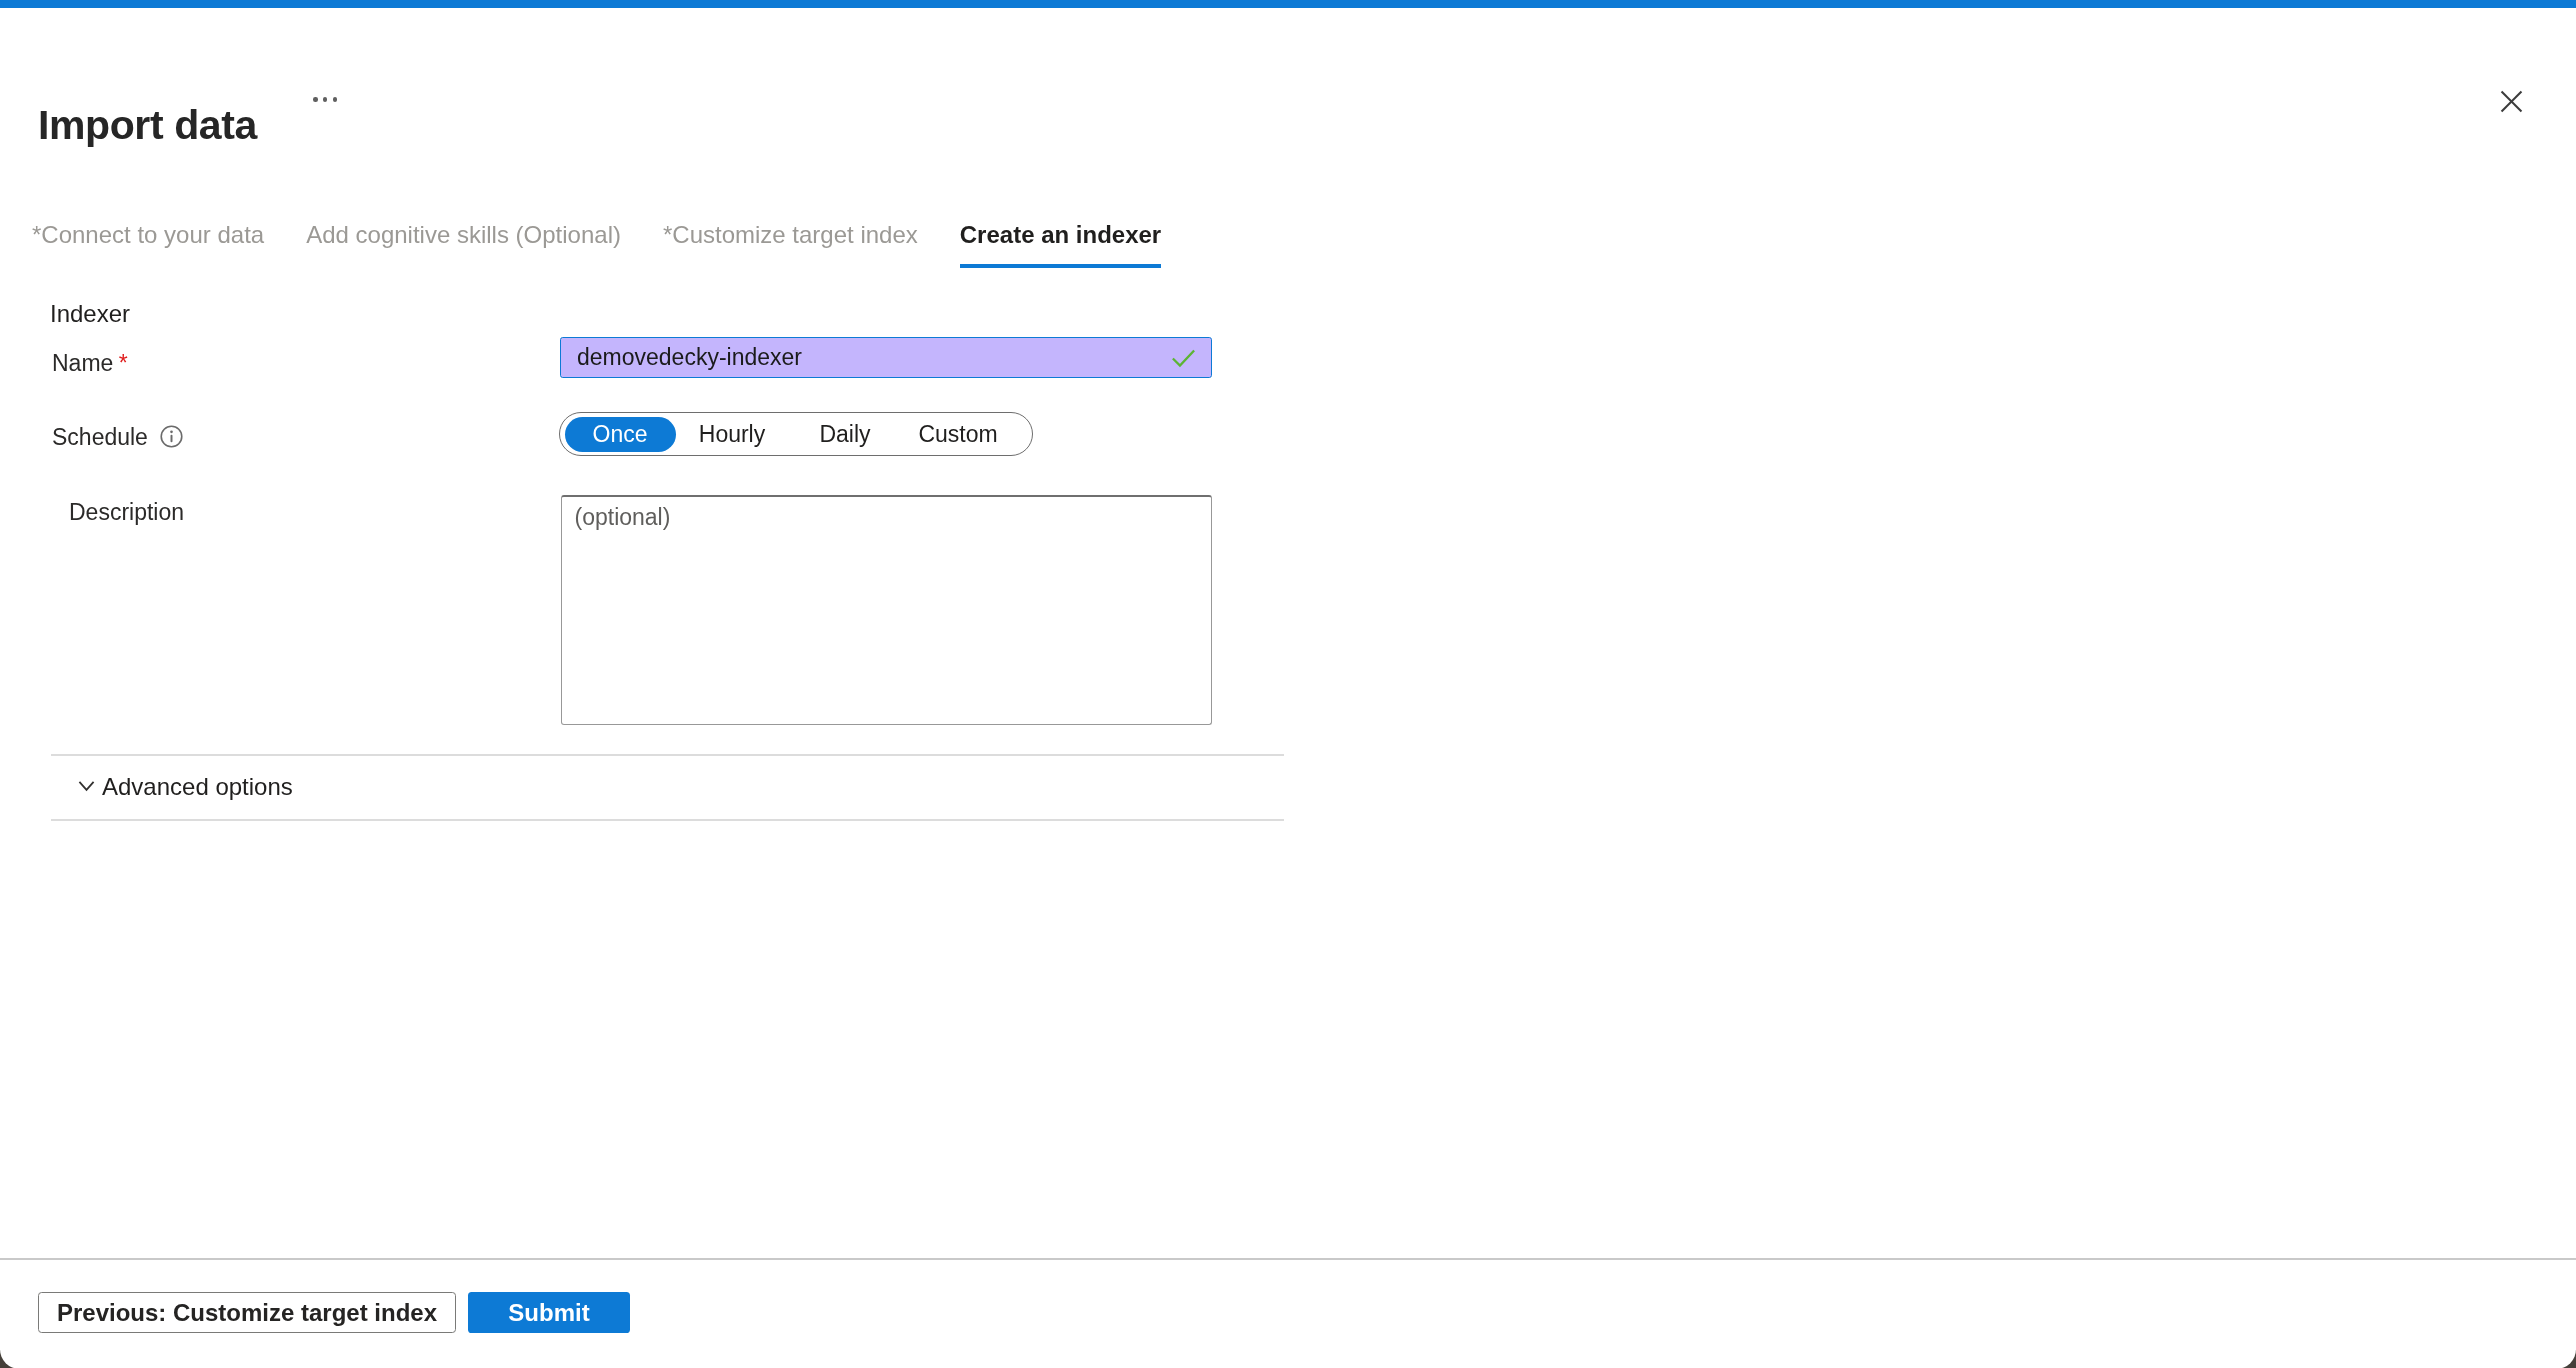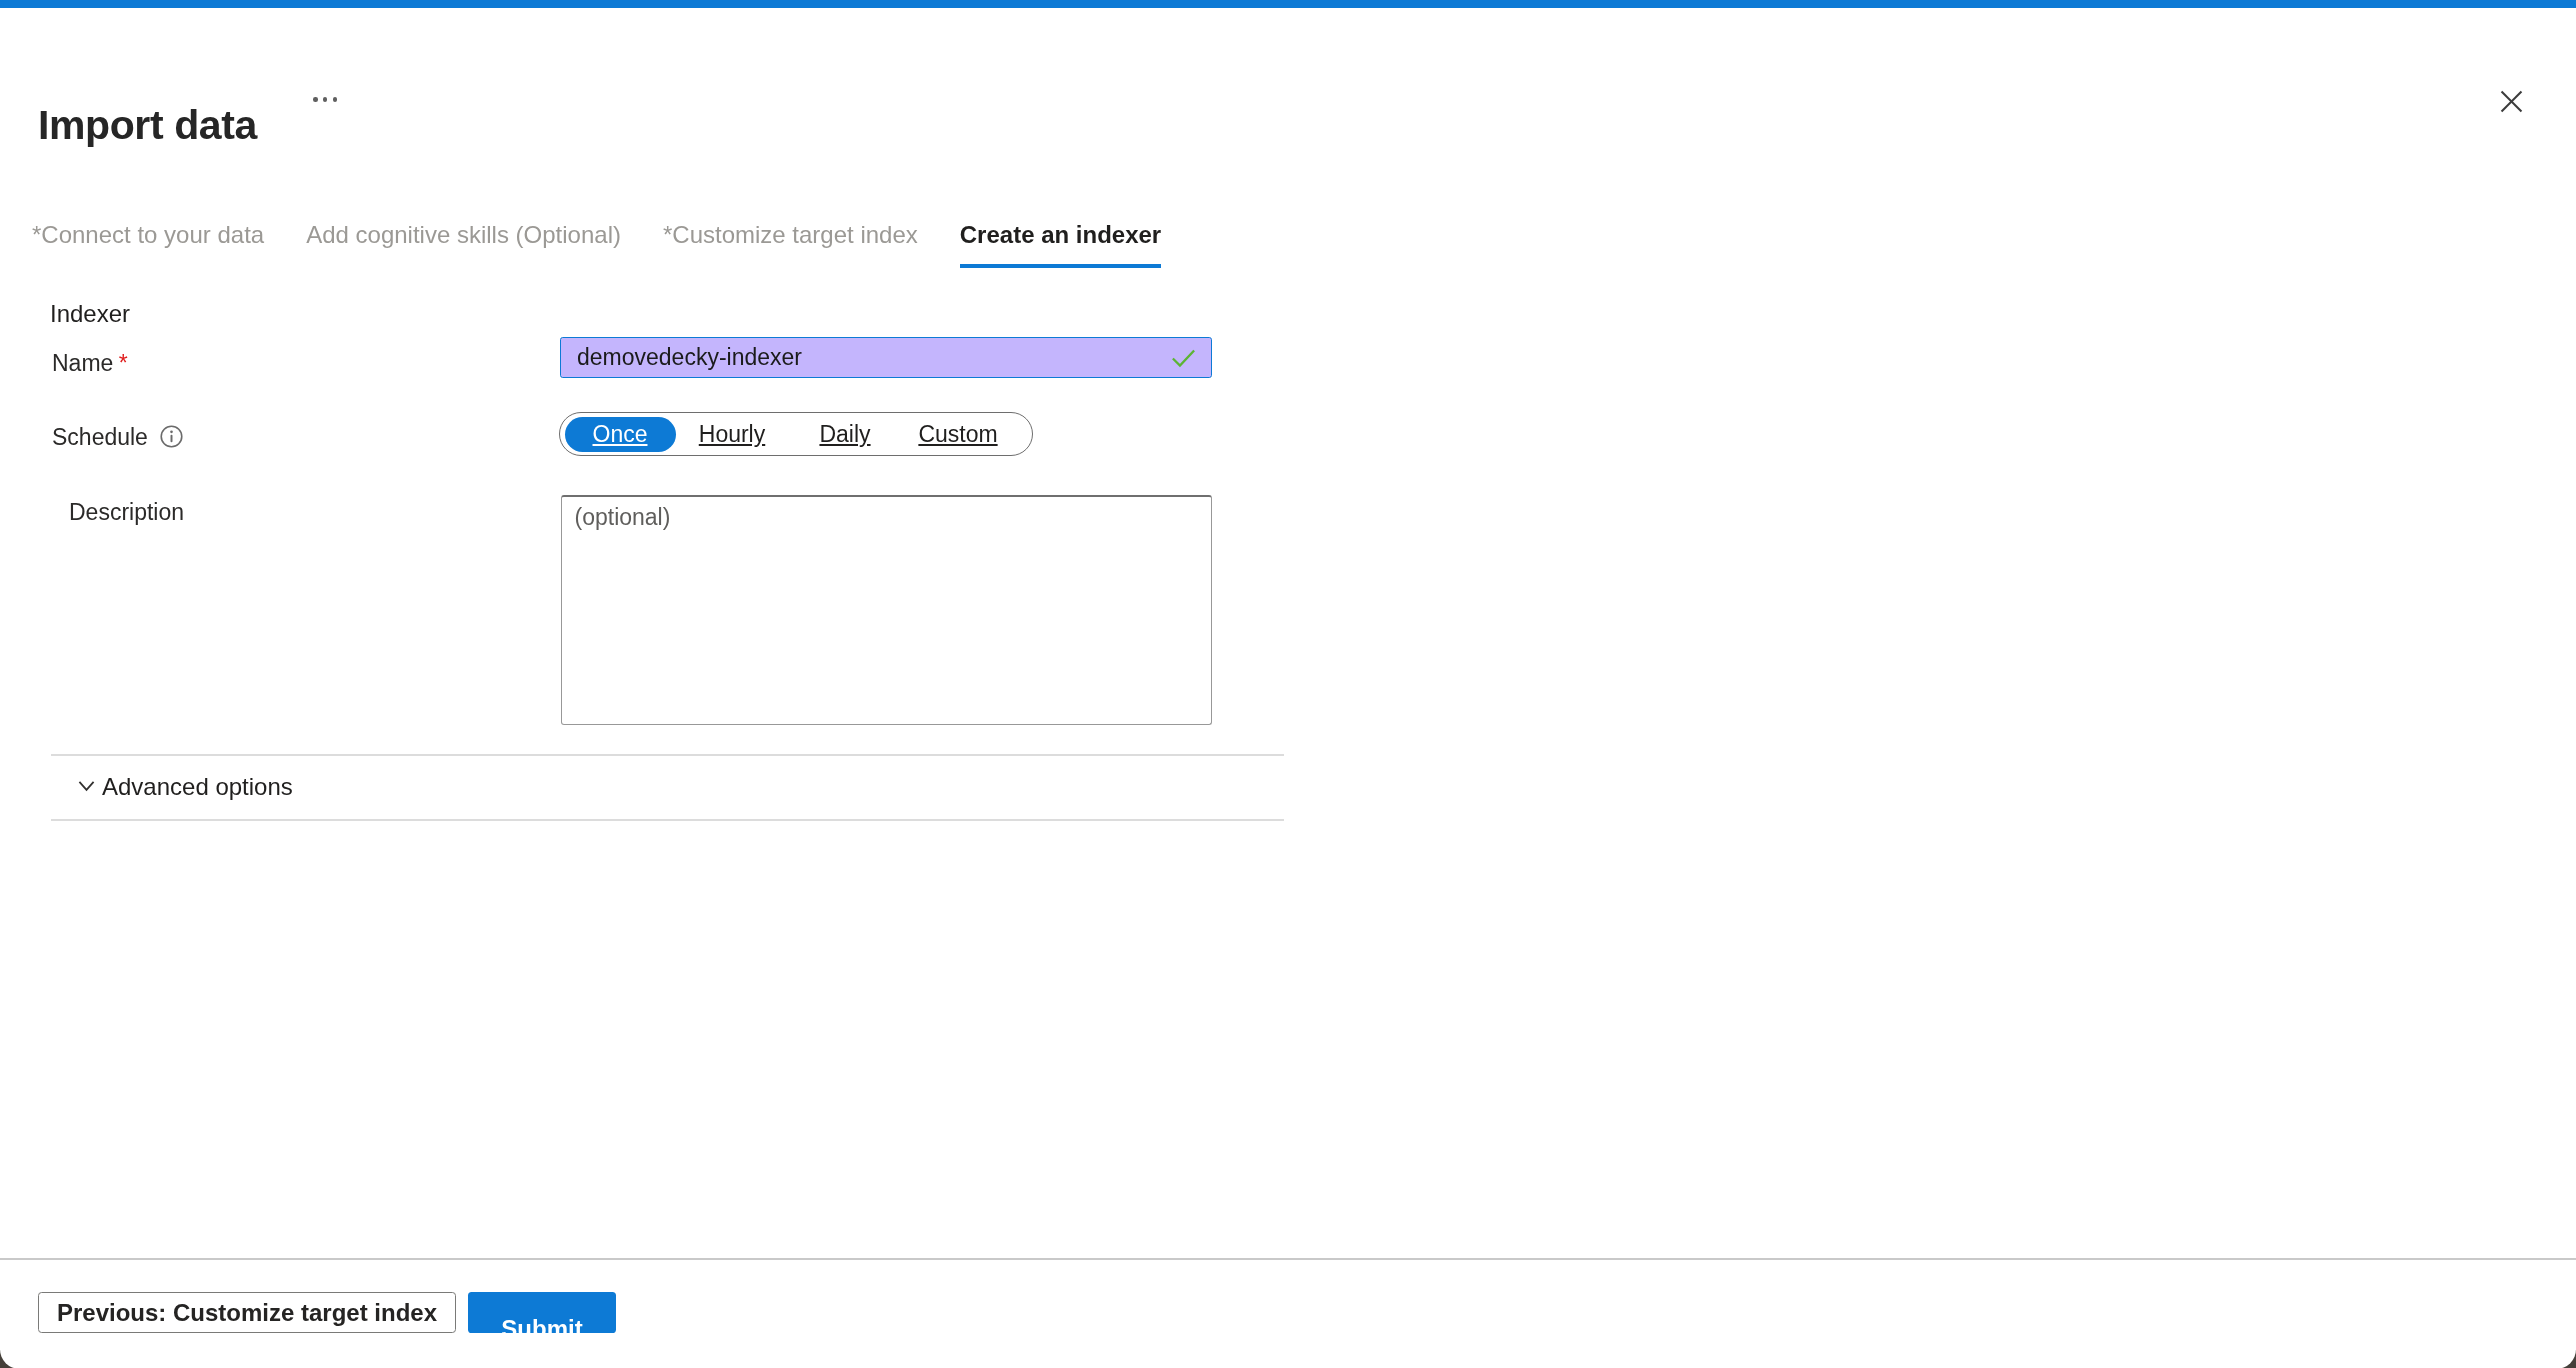--- a/index.html
+++ b/index.html
@@ -75,21 +75,21 @@
   .valid-check{position:absolute;left:1170px;top:347px;}
   .info-icon{position:absolute;left:159px;top:424px;cursor:pointer;}
   
   .segmented{
     position:absolute;left:559px;top:412px;width:474px;height:44px;
     box-sizing:border-box;border:1.8px solid #6e6e6e;border-radius:22.4px;
     display:flex;align-items:center;background:#fff;
   }
   .seg-option{
     font-size:23px;color:#201f1e;text-align:center;cursor:pointer;
-    flex:0 0 auto;line-height:29px;text-decoration:underline;
+    flex:0 0 auto;line-height:29px;
   }
   .seg-option.selected{
     background:#0d7ad5;color:#ffffff;border-radius:19px;
     height:35px;line-height:35px;width:111px;margin-left:4.5px;
   }
   .seg-plain{width:113px;}
   
   .description-area{
     position:absolute;left:561px;top:495px;width:651px;height:230px;
     box-sizing:border-box;
@@ -111,24 +111,24 @@
   .footer-divider{
     position:absolute;left:0;right:0;top:1258px;height:1.8px;background:#c9c9c9;
   }
   .btn-previous{
     position:absolute;left:38px;top:1292px;width:418px;height:41px;
     box-sizing:border-box;background:#ffffff;border:1.8px solid #7a7a78;border-radius:3.6px;
     font-family:inherit;font-size:24px;font-weight:700;color:#252423;
     cursor:pointer;line-height:38px;text-align:center;padding:0;
   }
   .btn-submit{
-    position:absolute;left:468px;top:1292px;width:148px;height:41px;
+    position:absolute;left:468px;top:1292px;width:162px;height:41px;
     box-sizing:border-box;background:#0d7ad5;border:none;border-radius:3.6px;
     font-family:inherit;font-size:24px;font-weight:700;color:#ffffff;
-    cursor:pointer;line-height:41px;text-align:center;padding:16px;
+    cursor:pointer;line-height:41px;text-align:center;padding:0;
   }
 </style>
 </head>
 <body>
 
 <div class="window">
   <div class="topbar"></div>
 
 
   <h1 class="page-title">Import data</h1>

